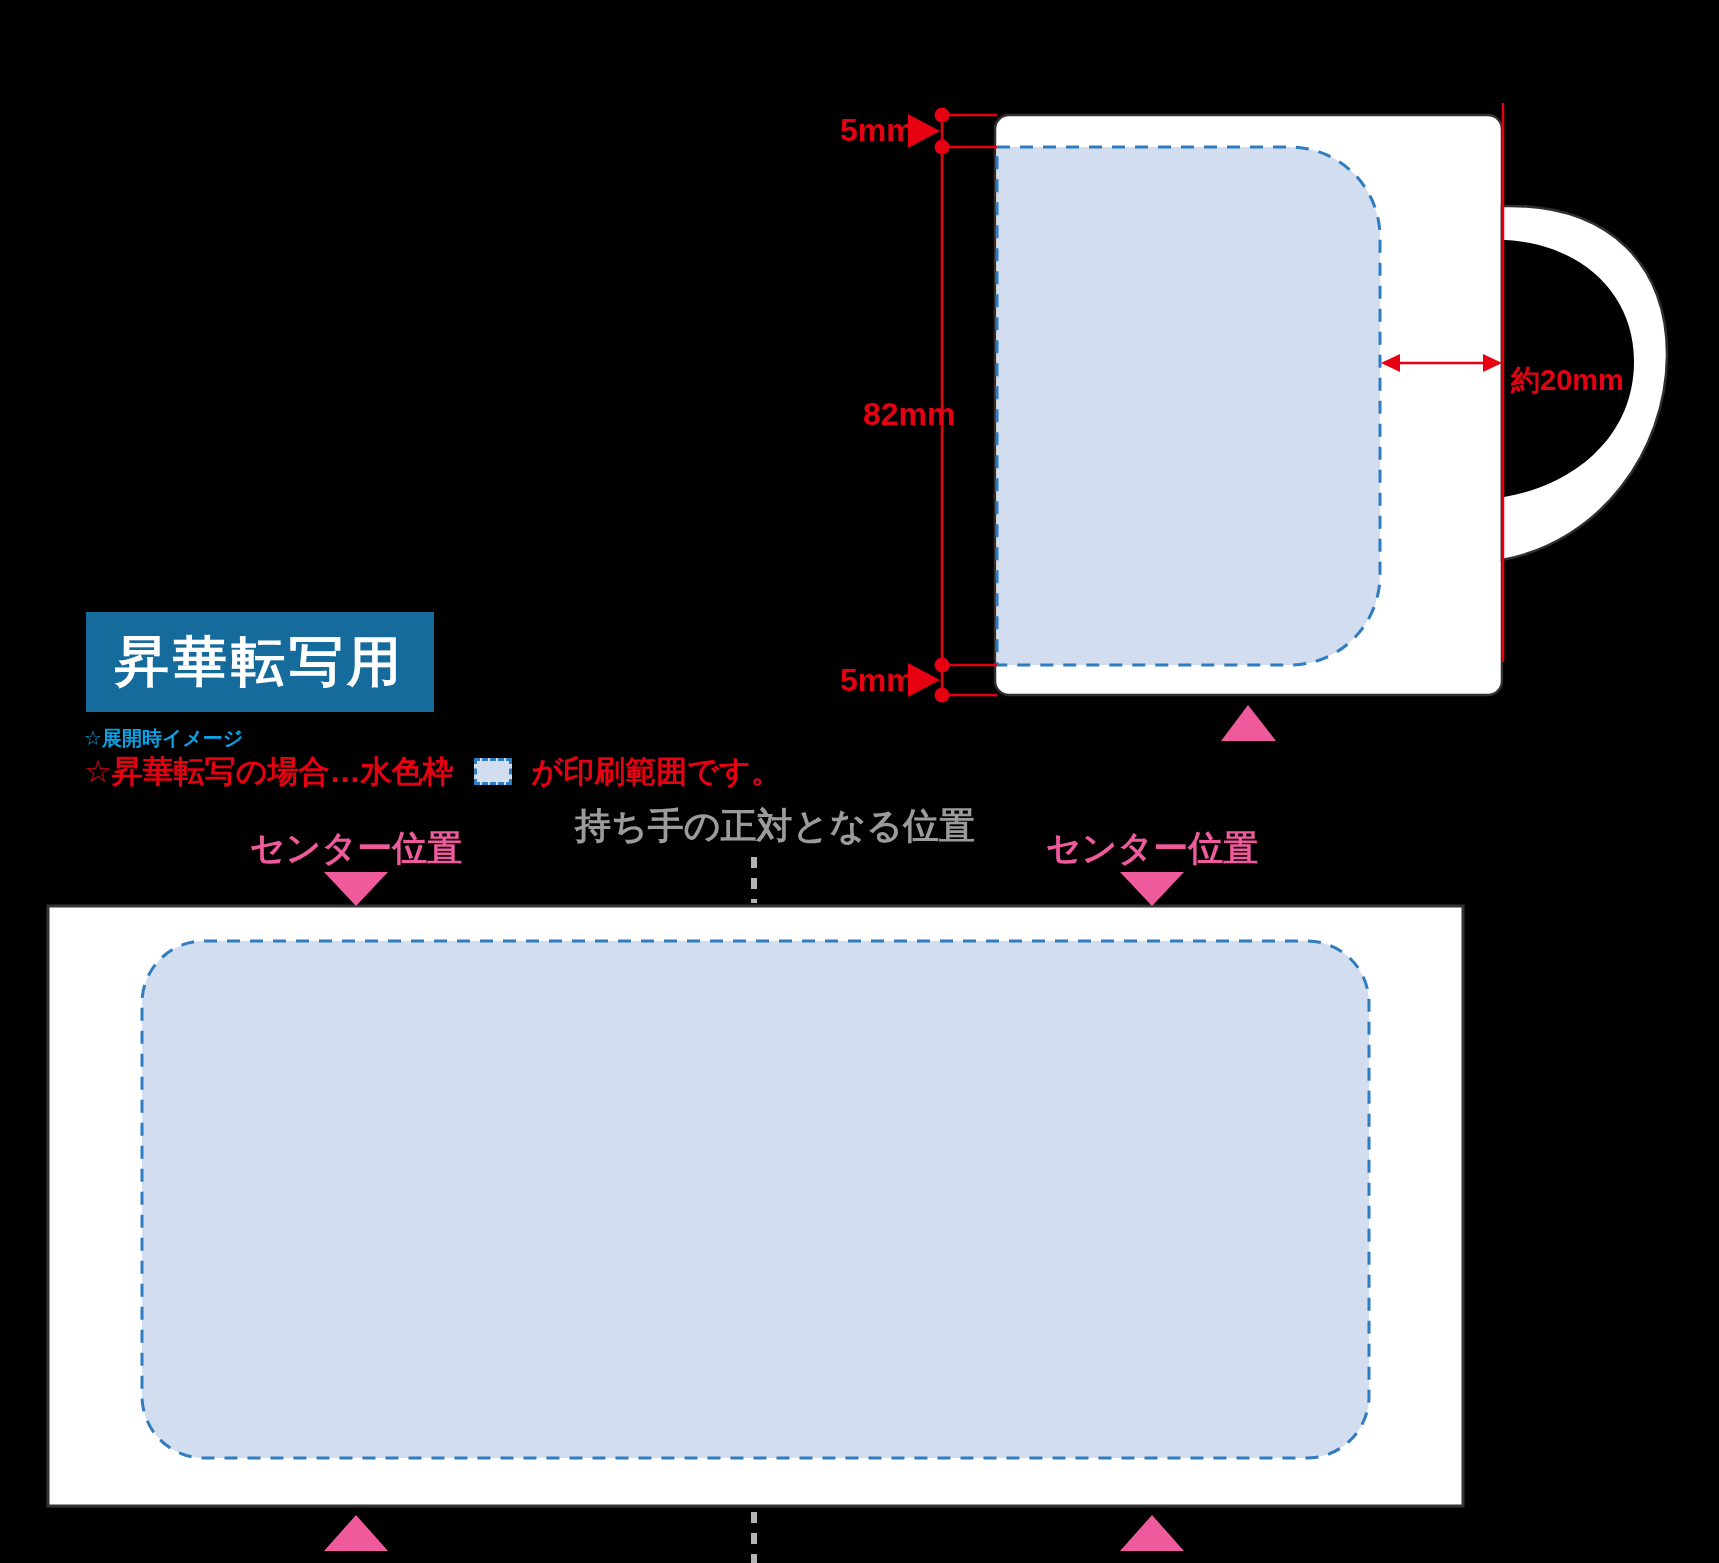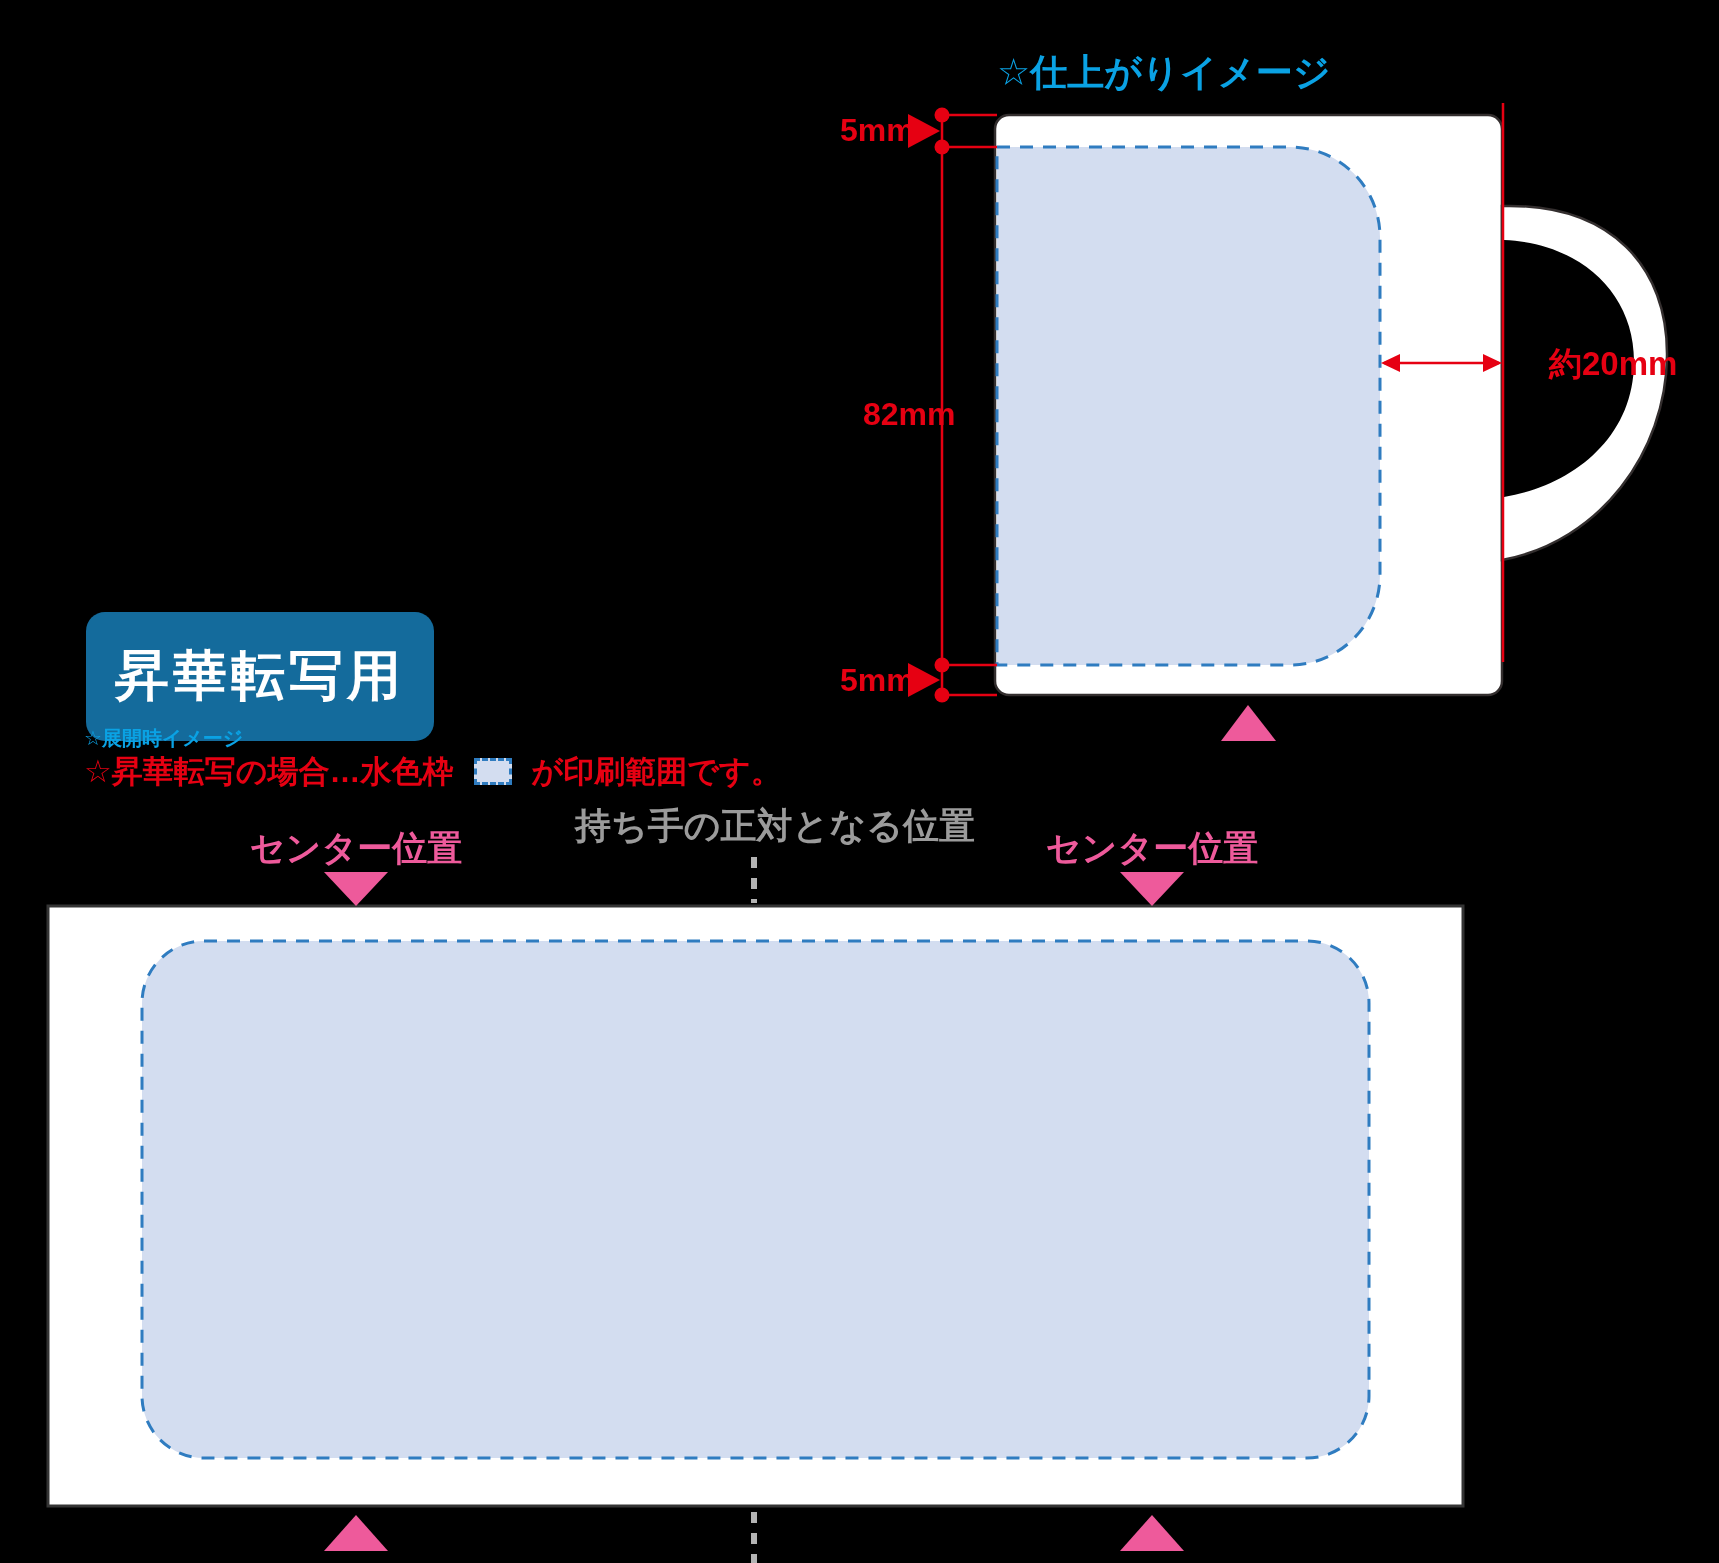--- a/index.html
+++ b/index.html
@@ -9,23 +9,23 @@
     font-family:"Liberation Sans","DejaVu Sans",sans-serif;font-weight:bold;
   }
   .stage svg{position:absolute;left:0;top:0;}
   .t{position:absolute;line-height:1;white-space:nowrap;}
   .cyan{color:var(--cyan);}
   .redtxt{color:var(--red);}
   .pinktxt{color:var(--pink);}
   .greytxt{color:var(--grey);margin-left:20px;}
   .ctr{transform:translateX(-50%);}
   .badge{
-    position:absolute;left:86px;top:612px;width:348px;height:129px;
+    position:absolute;left:86px;top:612px;width:348px;height:100px;
     background:var(--box-blue);display:flex;align-items:center;justify-content:center;
-    color:#fff;font-size:54px;letter-spacing:4px;border-radius:19px;
+    color:#fff;font-size:54px;letter-spacing:4px;
   }
   .note-range{display:flex;align-items:center;gap:8px;}
   .swatch{
     display:inline-block;width:38px;height:27px;box-sizing:border-box;
     background:var(--print-fill);border:3px dashed var(--print-dash);
   }
   
   .mugfill{fill:var(--mug-white);stroke:#332e2e;stroke-width:2.5;}
   .holefill{fill:var(--background);}
   .pa{fill:var(--print-fill);stroke:var(--print-dash);stroke-width:3;stroke-dasharray:13 10;}
@@ -71,25 +71,24 @@
 
     <path class="pf" d="M324 872 L388 872 L356 906 Z"></path>
     <path class="pf" d="M1120 872 L1184 872 L1152 906 Z"></path>
     <path class="pf" d="M324 1551 L388 1551 L356 1515 Z"></path>
     <path class="pf" d="M1120 1551 L1184 1551 L1152 1515 Z"></path>
 
     <line class="gd" x1="754" y1="857" x2="754" y2="903"></line>
     <line class="gd" x1="754" y1="1512" x2="754" y2="1563"></line>
   </svg>
 
-  <div class="t cyan" style="left:997px;top:54px;font-size:37px;">☆仕上がりイメージ</div>
   <div class="t redtxt" style="left:840px;top:114px;width:62px;text-align:right;font-size:32px;">5mm</div>
   <div class="t redtxt" style="left:863px;top:398px;font-size:32px;">82mm</div>
   <div class="t redtxt" style="left:840px;top:664px;width:62px;text-align:right;font-size:32px;">5mm</div>
-  <div class="t redtxt" style="left:1511px;top:347px;font-size:33px;margin-left:38px;">約20mm</div>
+  <div class="t redtxt" style="left:1511px;top:366px;font-size:29px;">約20mm</div>
 
   <div class="badge">
     <span>昇華転写用</span>
   </div>
 
   <div class="t cyan" style="left:84px;top:728px;font-size:20px;">☆展開時イメージ</div>
   <div class="t redtxt note-range" style="left:84px;top:756px;font-size:31px;gap:20px;">
     <span>☆昇華転写の場合…水色枠</span>
     <span class="swatch"></span>
     <span>が印刷範囲です。</span>

